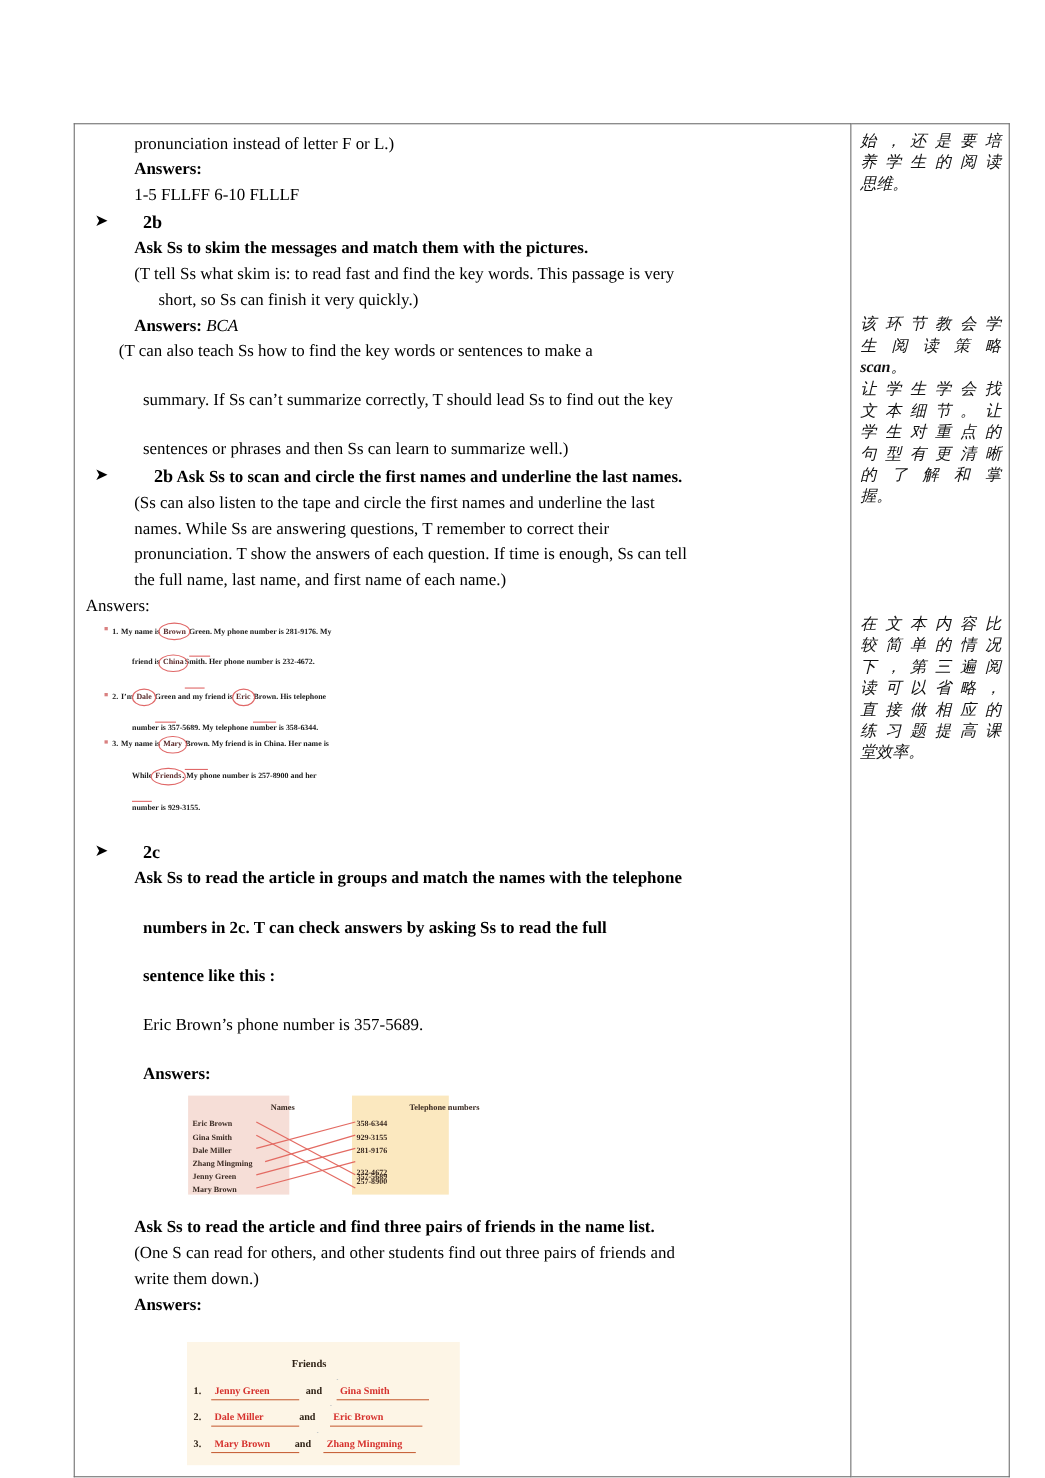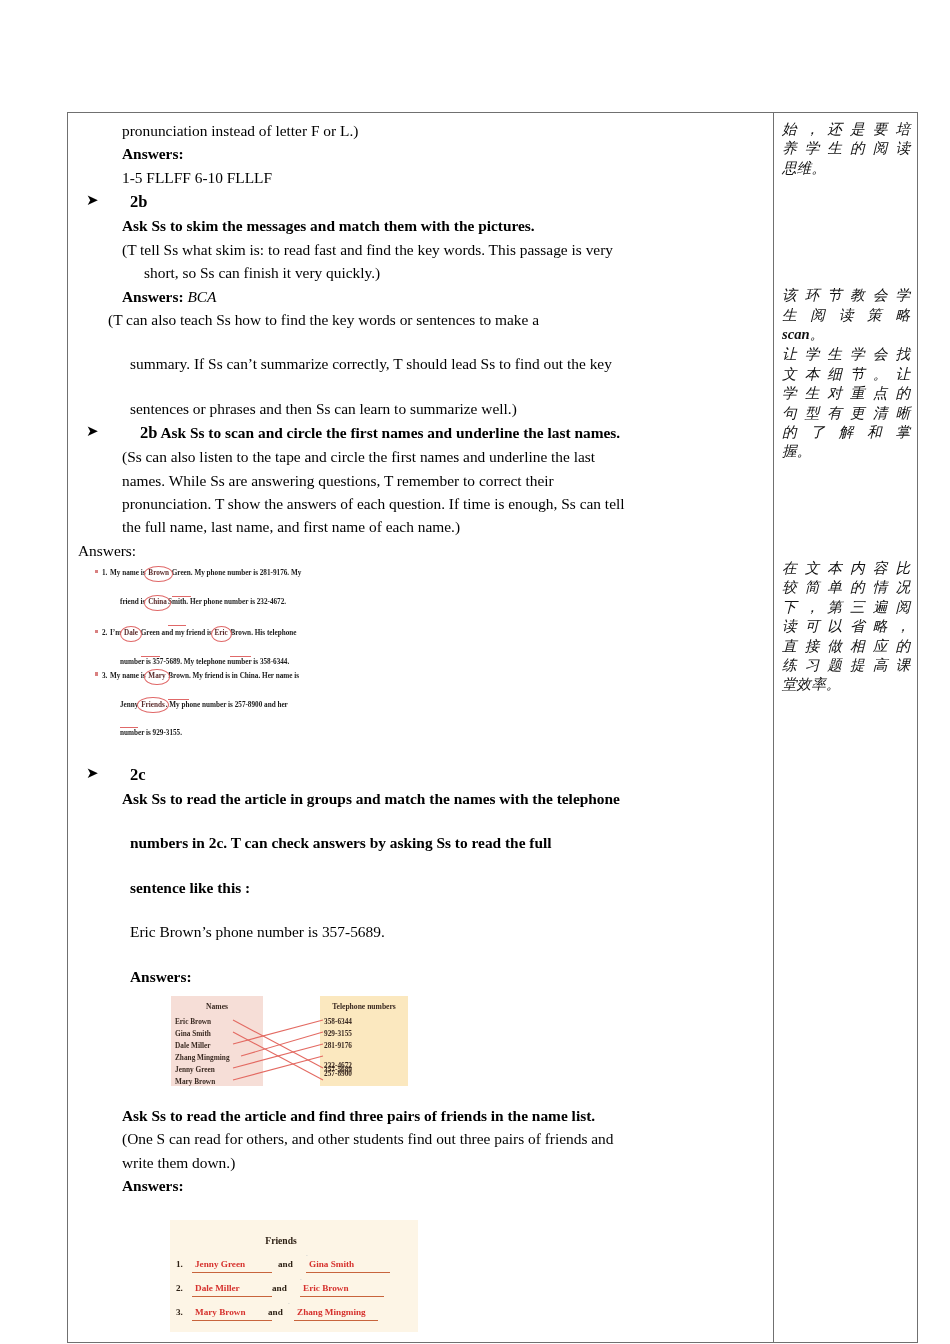--- a/index.html
+++ b/index.html
@@ -170,20 +170,21 @@
     width: 88px; height: 90px;
     background: #fbe8bf;
   }
   .fm-label {
     position: absolute;
     font-family: "Liberation Serif", serif;
     font-weight: bold;
     font-size: 7.6px;
     color: #3a2a22;
     text-align: center;
+    padding-left: 40px;
   }
   .fm-h-names { left: 0; top: 5px; width: 92px; }
   .fm-h-tels  { left: 149px; top: 5px; width: 88px; }
   .fm-item {
     position: absolute;
     font-family: "Liberation Serif", serif;
     font-weight: bold;
     font-size: 7.3px;
     color: #3a2a22;
     white-space: nowrap;
@@ -302,21 +303,21 @@
             <span class="sq"></span>
             <span class="num">2.</span>
             <div><span>I’m </span><span class="circ">Dale</span> <span class="und">Green</span><span> and my friend is </span><span class="circ">Eric</span> <span class="und">Brown</span><span>. His telephone</span></div>
             <div class="msg-l2">number is 357-5689. My telephone number is 358-6344.</div>
           </div>
 
           <div class="msg">
             <span class="sq"></span>
             <span class="num">3.</span>
             <div><span>My name is </span><span class="circ">Mary</span> <span class="und">Brown</span><span>. My friend is in China. Her name is</span></div>
-            <div class="msg-l2"><span class="und">Jenny</span> <span class="circ">Friends</span><span>. My phone number is 257-8900 and her</span></div>
+            <div class="msg-l2"><span class="und">While</span> <span class="circ">Friends</span><span>. My phone number is 257-8900 and her</span></div>
             <div class="msg-l2">number is 929-3155.</div>
           </div>
 
         </div>
 
         <div class="bullet-row" style="margin-top:22px;">
           <span class="arrow">➤</span>
           <span class="bullet-text b" style="font-size:16.5px;">2c</span>
         </div>
 

